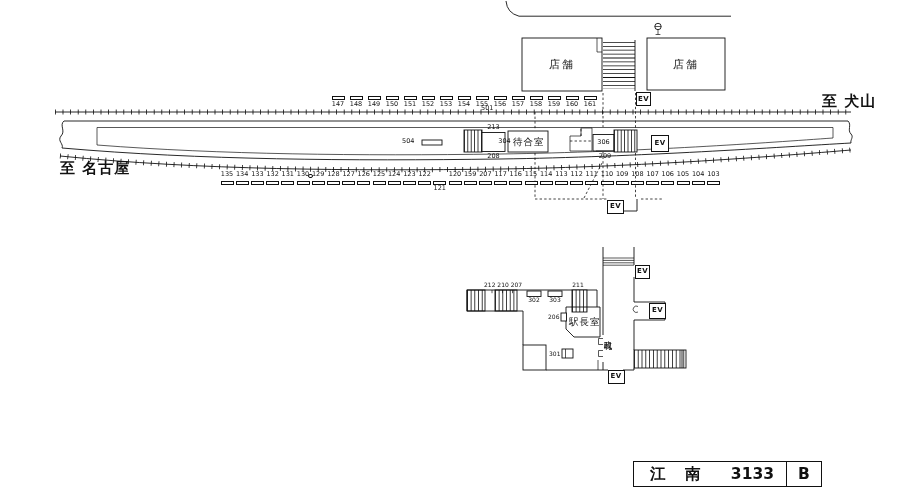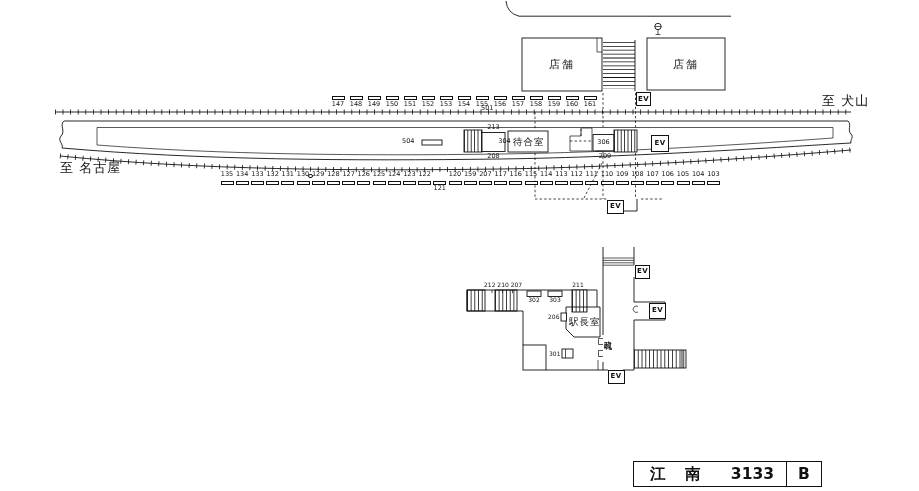--- a/index.html
+++ b/index.html
@@ -10,21 +10,21 @@
   .thin{stroke-width:0.7;}
   .tick{fill:none;stroke:#111;stroke-width:5;stroke-dasharray:0.8 6.8;}
   .dash{fill:none;stroke:#111;stroke-width:0.8;stroke-dasharray:2.4 2.2;}
   .rung-s1{fill:none;stroke:#111;stroke-width:22;stroke-dasharray:0.8 2.6;}
   .rung-up{fill:none;stroke:#111;stroke-width:32;stroke-dasharray:0.8 3.1;}
   .rung-lb{fill:none;stroke:#111;stroke-width:21;stroke-dasharray:0.8 2.9;}
   .rung-211{fill:none;stroke:#111;stroke-width:22;stroke-dasharray:0.8 2.9;}
   .rung-br{fill:none;stroke:#111;stroke-width:18;stroke-dasharray:0.8 3.0;}
   .wbox{fill:#fff;stroke:#111;stroke-width:0.9;}
   .lbl{position:absolute;white-space:nowrap;line-height:1;color:#111;}
-  .dir{font-size:13px;font-weight:normal;letter-spacing:1px;}
+  .dir{font-size:15px;font-weight:bold;letter-spacing:1px;}
   .shop{font-size:11px;letter-spacing:2px;}
   .room{font-size:9.5px;letter-spacing:1px;}
   .num{font-size:6.5px;}
   .num6{font-size:6px;}
   .ctr{text-align:center;}
   .evbox{position:absolute;border:1px solid #111;background:#fff;display:flex;
          align-items:center;justify-content:center;font-size:7px;font-weight:600;
          letter-spacing:.3px;line-height:1;}
   .vert{writing-mode:vertical-rl;text-orientation:upright;font-size:8.5px;letter-spacing:1px;}
   .mrect{position:absolute;width:13px;height:4px;margin-left:-6.5px;

